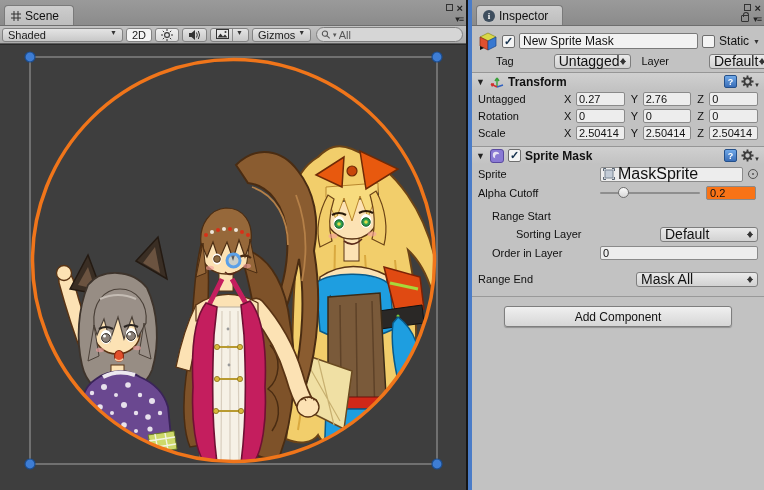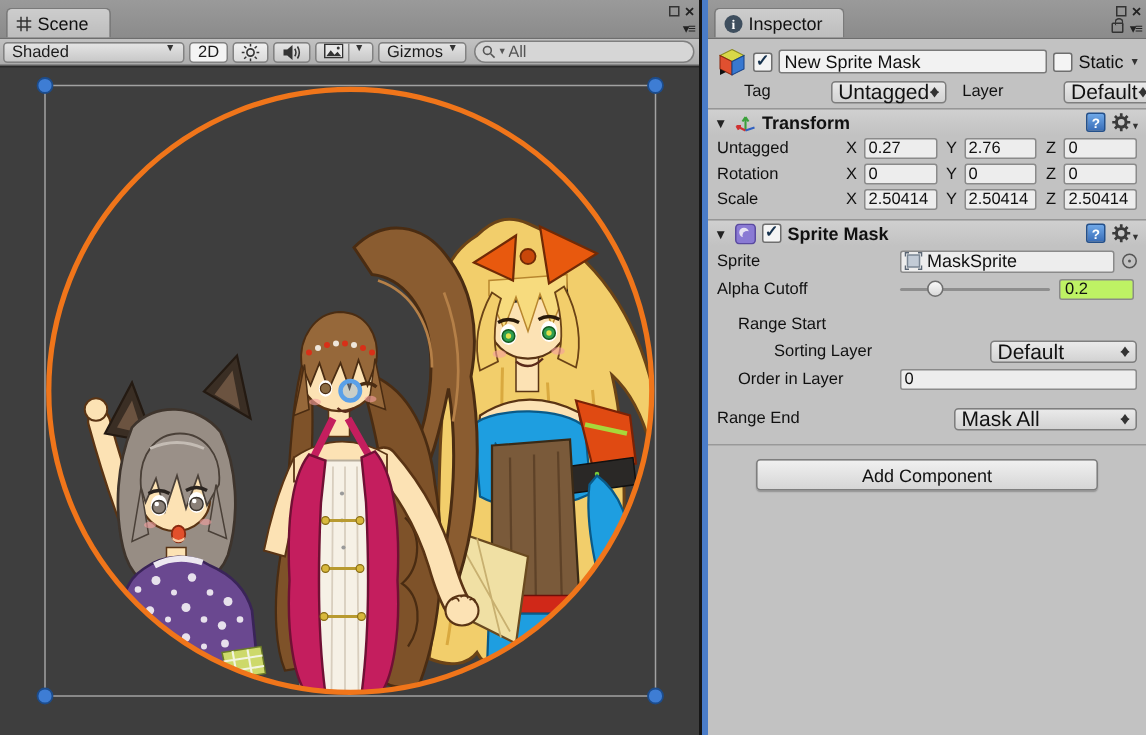--- a/index.html
+++ b/index.html
@@ -47,27 +47,27 @@
   .fold { font-size:9px; color:#222; width:10px; }
   .hdr-right { margin-left:auto; display:flex; align-items:center; gap:4px; }
   .bookico { width:13px; height:13px; background:linear-gradient(#6FA8E8,#3A6EB8); border:1px solid #24508A; border-radius:2px; color:#fff; font-size:9px; font-weight:bold; text-align:center; line-height:12px; }
   .gearwrap { display:flex; align-items:flex-end; }
   .prop-row { display:flex; align-items:center; height:16px; padding:0 6px; margin:1px 0; gap:2px; }
   .plabel { width:84px; font-size:11px; color:#101010; }
   .plabel.indent { padding-left:14px; }
   .axis { width:10px; text-align:left; font-size:11px; }
   .nfield { flex:1; height:14px; background:#EDEDED; border:1px solid #8A8A8A; border-radius:2px; font-size:11px; padding:0 2px; display:flex; align-items:center; overflow:hidden; }
   .wide { flex:1; }
-  .objfield { flex:1; height:15px; background:#EDEDED; border:1px solid #8A8A8A; border-radius:2px; display:flex; align-items:center; gap:3px; padding:0 2px; font-size:12px; }
+  .objfield { flex:1; height:15px; background:#EDEDED; border:1px solid #8A8A8A; border-radius:2px; display:flex; align-items:center; gap:3px; padding:0 2px; font-size:16px; }
   .picker { width:10px; height:10px; border:1px solid #555; border-radius:50%; position:relative; margin-left:3px; }
   .picker::after { content:""; position:absolute; left:3px; top:3px; width:2px; height:2px; background:#555; border-radius:50%; }
   .slider { width:100px; height:14px; position:relative; margin-right:4px; }
   .slider .track { position:absolute; left:0; right:0; top:6px; height:2px; background:#8E8E8E; border-radius:1px; }
   .slider .knob { position:absolute; top:1px; left:18px; width:11px; height:11px; border-radius:50%; background:linear-gradient(#FAFAFA,#D8D8D8); border:1px solid #6E6E6E; }
-  .valfield { width:50px; height:14px; background:#bef264; border:1px solid #8A8A8A; border-radius:2px; font-size:11px; padding:0 3px; display:flex; align-items:center; }
+  .valfield { width:50px; height:14px; background:#f97316; border:1px solid #8A8A8A; border-radius:2px; font-size:11px; padding:0 3px; display:flex; align-items:center; }
   .sep { border-top:1px solid #999; margin-top:8px; }
   .addcomp-wrap { display:flex; justify-content:center; padding:9px 0; }
   .addcomp { width:228px; height:21px; background:linear-gradient(#F0F0F0,#D6D6D6); border:1px solid #7E7E7E; border-radius:3px; font-size:12px; color:#111; display:flex; align-items:center; justify-content:center; box-shadow:0 1px 1px rgba(0,0,0,.25); }
   .infoico { width:12px; height:12px; border-radius:50%; background:#3E4E5E; color:#fff; font-size:9px; font-weight:bold; text-align:center; line-height:12px; font-family:"Liberation Serif",serif; }
 </style>
 </head>
 <body>
 
 <div id="app">
 

